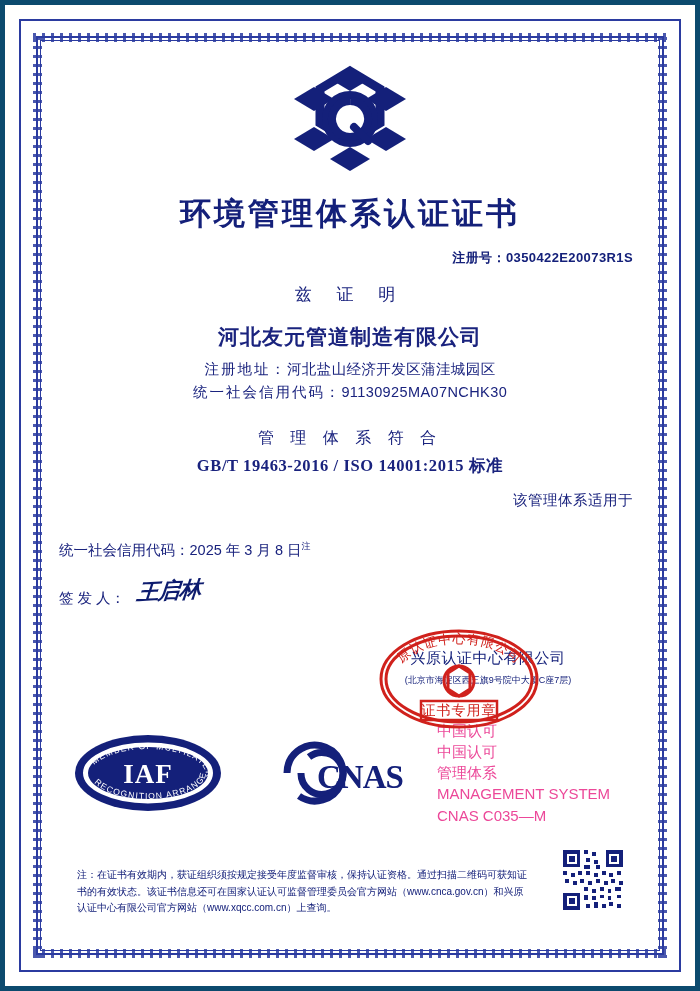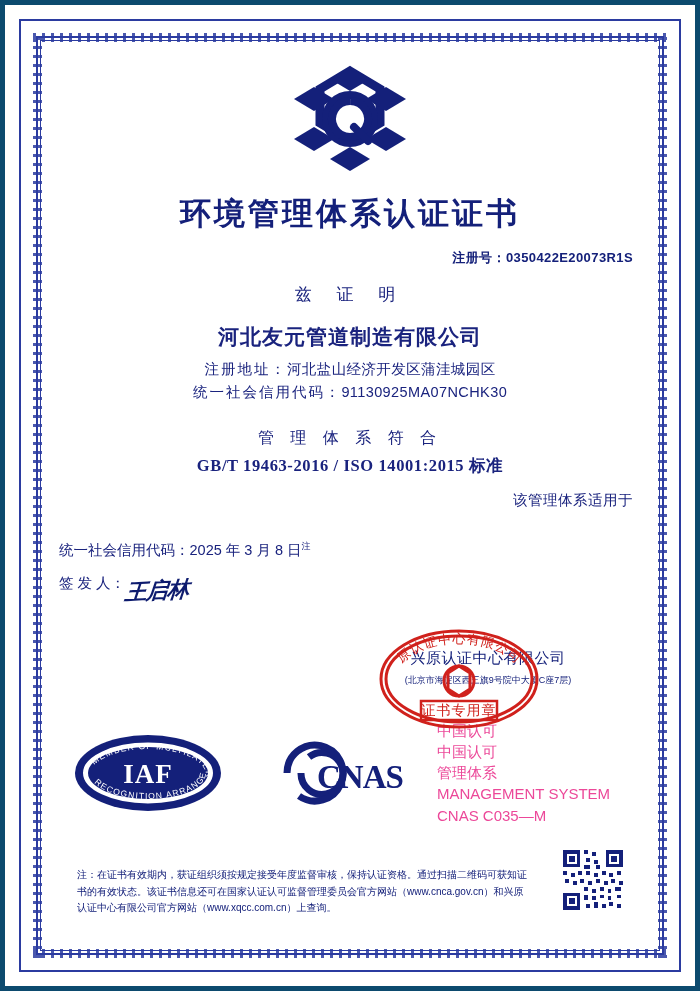--- a/index.html
+++ b/index.html
@@ -129,21 +129,21 @@
   .dates{
     text-align:left;
     margin:26px 0 0 10px;
     font-size:14.5px;
     line-height:2.0;
     position:relative;
     z-index:3;
   }
   .dates sup{font-size:9px;vertical-align:super;}
   .signer{
-    display:flex;align-items:flex-start;gap:0;
+    display:flex;align-items:flex-end;gap:12px;
     margin-top:4px;
   }
   .sign-img{
     font-family:"Liberation Serif", serif;
     font-size:22px;
     color:#0d1b6e;
     font-style:italic;
     font-weight:bold;
     letter-spacing:-1px;
     transform:skewX(-8deg) rotate(-3deg);

